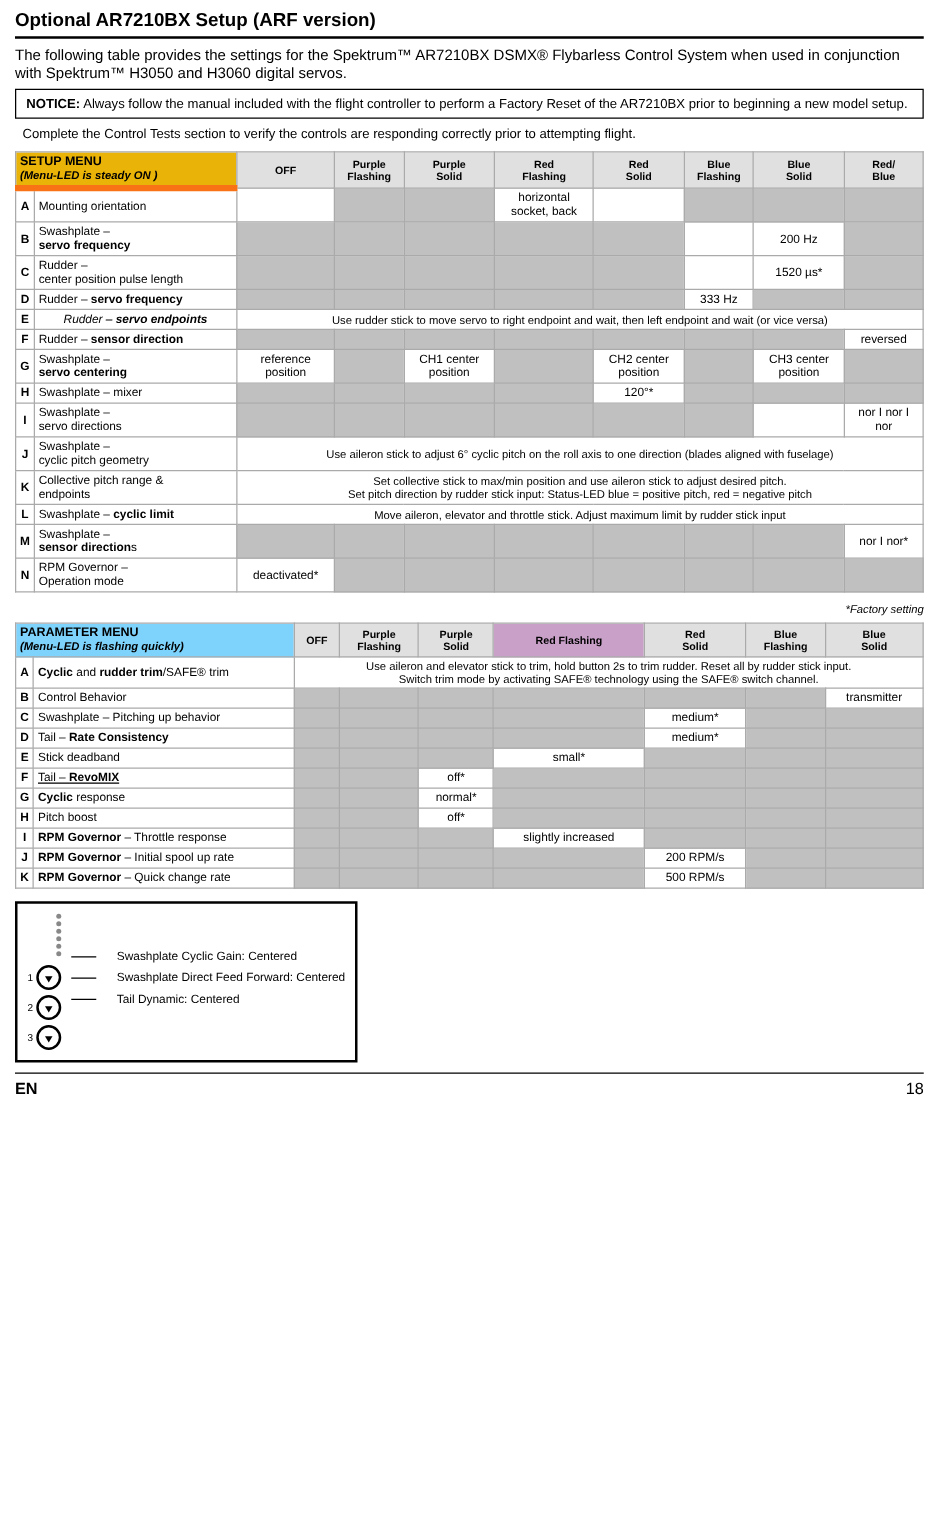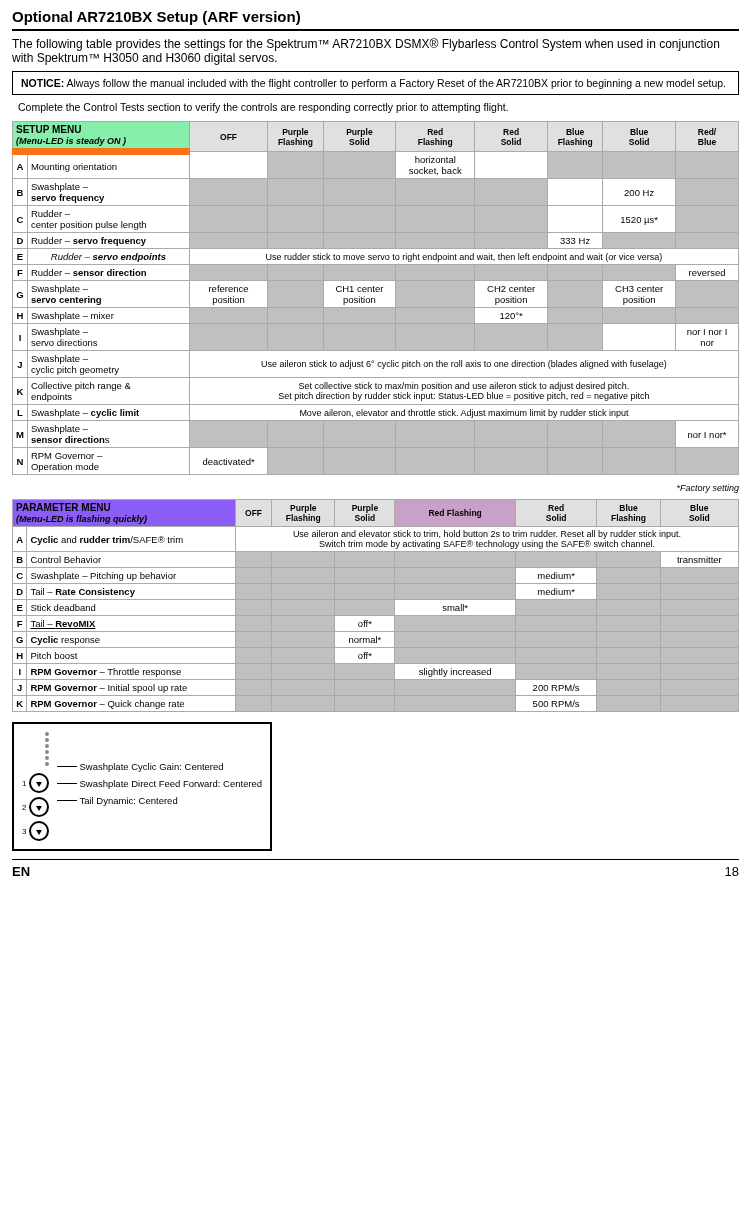--- a/index.html
+++ b/index.html
@@ -24,21 +24,21 @@
     .remote-gain-table td { border: 1px solid #aaa; padding: 3px 6px; font-size: 10px; text-align: center; }
     .diagram-box { border: 2px solid #000; padding: 8px; display: inline-block; }
     .diagram-content { display: flex; align-items: center; gap: 8px; }
     .knob-area { display: flex; flex-direction: column; gap: 4px; align-items: flex-end; }
     .knob-row { display: flex; align-items: center; gap: 3px; }
     .knob { width: 20px; height: 20px; border-radius: 50%; border: 2px solid #000; background: #fff; display: flex; align-items: center; justify-content: center; font-size: 8px; position: relative; }
     .knob-arrow { width: 0; height: 0; border-left: 3px solid transparent; border-right: 3px solid transparent; border-top: 5px solid #000; margin-top: 2px; }
     .dots-col { display: flex; flex-direction: column; gap: 2px; }
     .dot { width: 4px; height: 4px; border-radius: 50%; background: #888; }
     .labels-area { font-size: 9.5px; }
-    .label-line { margin-bottom: 6px; display: flex; align-items: center; gap: 2px; }
+    .label-line { margin-bottom: 6px; display: flex; align-items: center; gap: 16px; }
     .dash-line { border-top: 1px solid #000; width: 20px; }
     .page-footer { display: flex; justify-content: space-between; align-items: center; margin-top: 8px; border-top: 1px solid #000; padding-top: 4px; }
     .en-label { font-weight: bold; font-size: 13px; }
     .page-num { font-size: 13px; }
     .col-header-small { font-size: 8.5px; font-weight: bold; }
     .italic-sub { font-style: italic; font-size: 9px; }
   </style>
 </head>
 <body>
 
@@ -49,21 +49,21 @@
 <div class="notice-box">
   <span class="notice-label">NOTICE:</span>
   <span>Always follow the manual included with the flight controller to perform a Factory Reset of the AR7210BX prior to beginning a new model setup.</span>
 </div>
 
 <p class="sub-text">Complete the Control Tests section to verify the controls are responding correctly prior to attempting flight.</p>
 
 <table>
   <thead>
     <tr>
-      <th colspan="2" style="text-align:left; background:#86efac; border-bottom:7px solid #f97316;">
+      <th colspan="2" style="text-align:left; background:#eab308; border-bottom:5px solid #f97316;">
         <span class="setup-header">SETUP MENU</span><br>
         <span class="italic-sub">(Menu-LED is steady ON )</span>
       </th>
       <th class="col-header-small">OFF</th>
       <th class="col-header-small">Purple<br>Flashing</th>
       <th class="col-header-small">Purple<br>Solid</th>
       <th class="col-header-small">Red<br>Flashing</th>
       <th class="col-header-small">Red<br>Solid</th>
       <th class="col-header-small">Blue<br>Flashing</th>
       <th class="col-header-small">Blue<br>Solid</th>
@@ -213,21 +213,21 @@
       </tr>
     </tbody>
 </table>
 
 <p class="factory-note">*Factory setting</p>
 
 <div class="param-section">
 <table>
   <thead>
     <tr>
-      <th colspan="2" style="text-align:left; background:#8b5cf6; border-bottom:1px solid #aaa;">
+      <th colspan="2" style="text-align:left; background:#7dd3fc; border-bottom:1px solid #aaa;">
         <span class="setup-header">PARAMETER MENU</span><br>
         <span class="italic-sub">(Menu-LED is flashing quickly)</span>
       </th>
       <th class="col-header-small">OFF</th>
       <th class="col-header-small">Purple<br>Flashing</th>
       <th class="col-header-small">Purple<br>Solid</th>
       <th class="col-header-small" style="background:#c8a0c8; color:#000;">Red Flashing</th>
       <th class="col-header-small">Red<br>Solid</th>
       <th class="col-header-small">Blue<br>Flashing</th>
       <th class="col-header-small">Blue<br>Solid</th>

